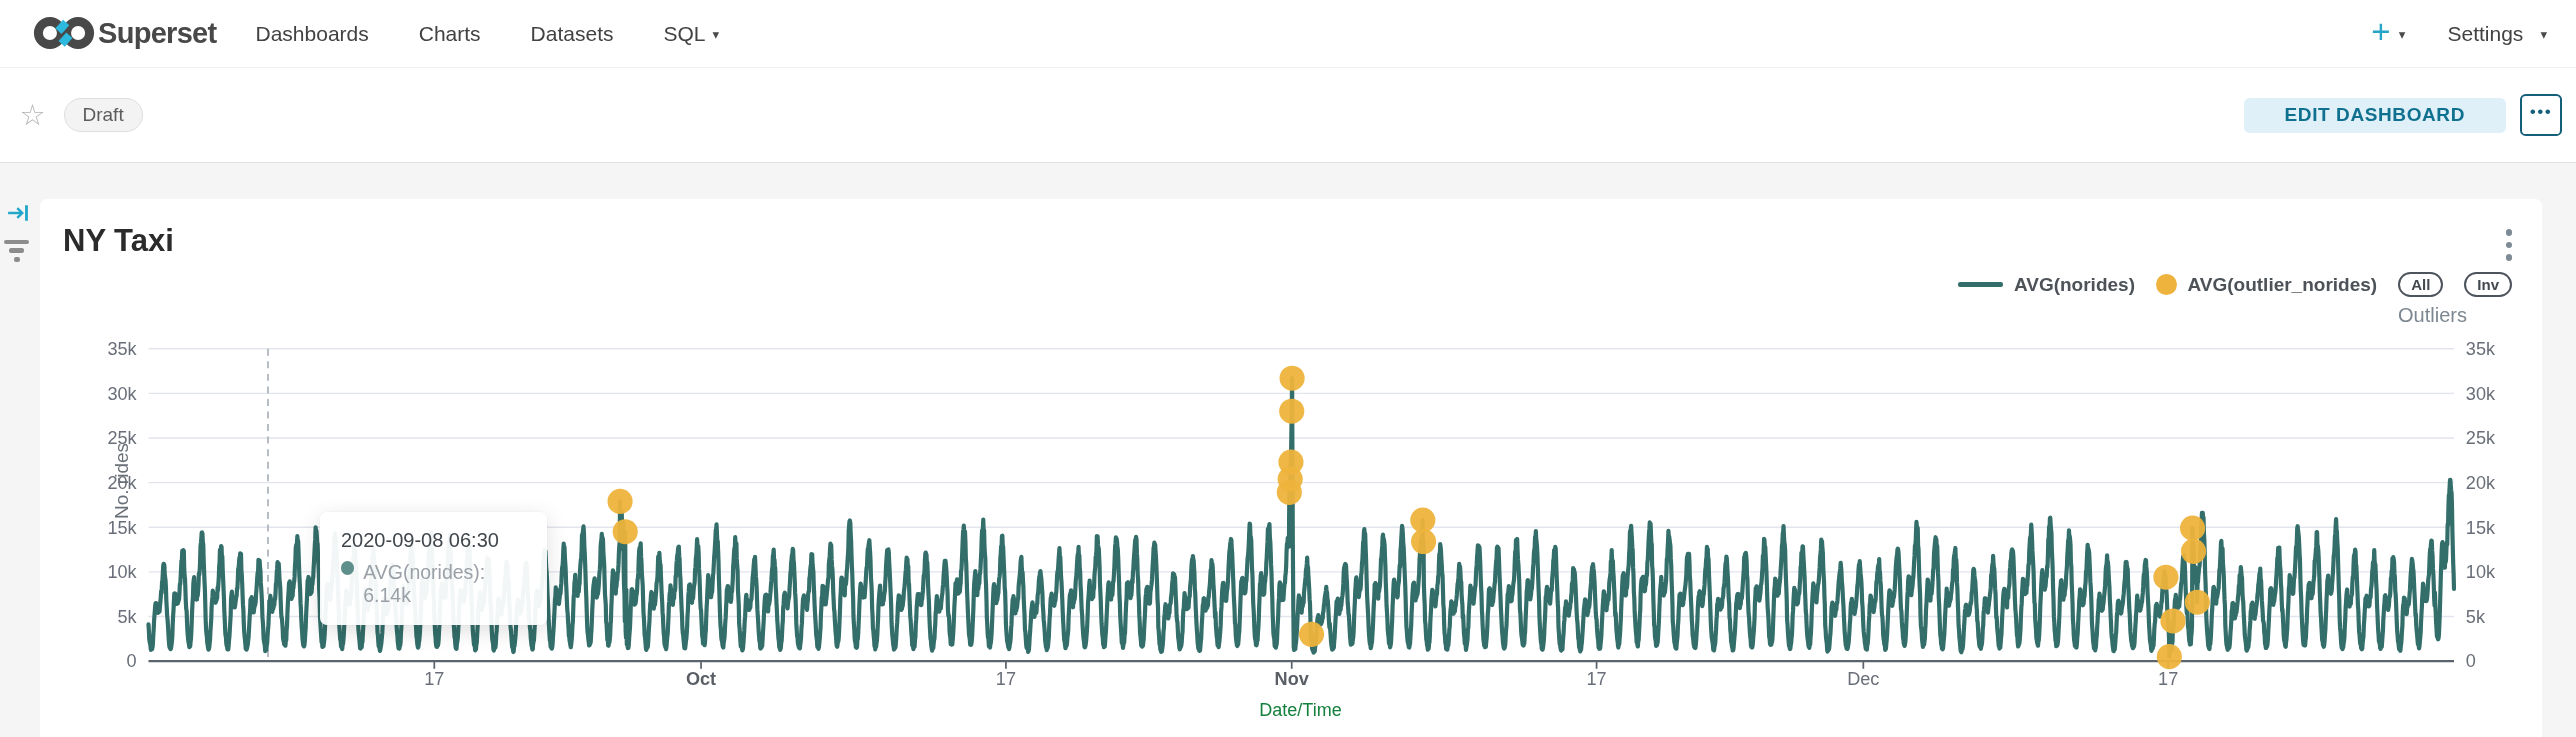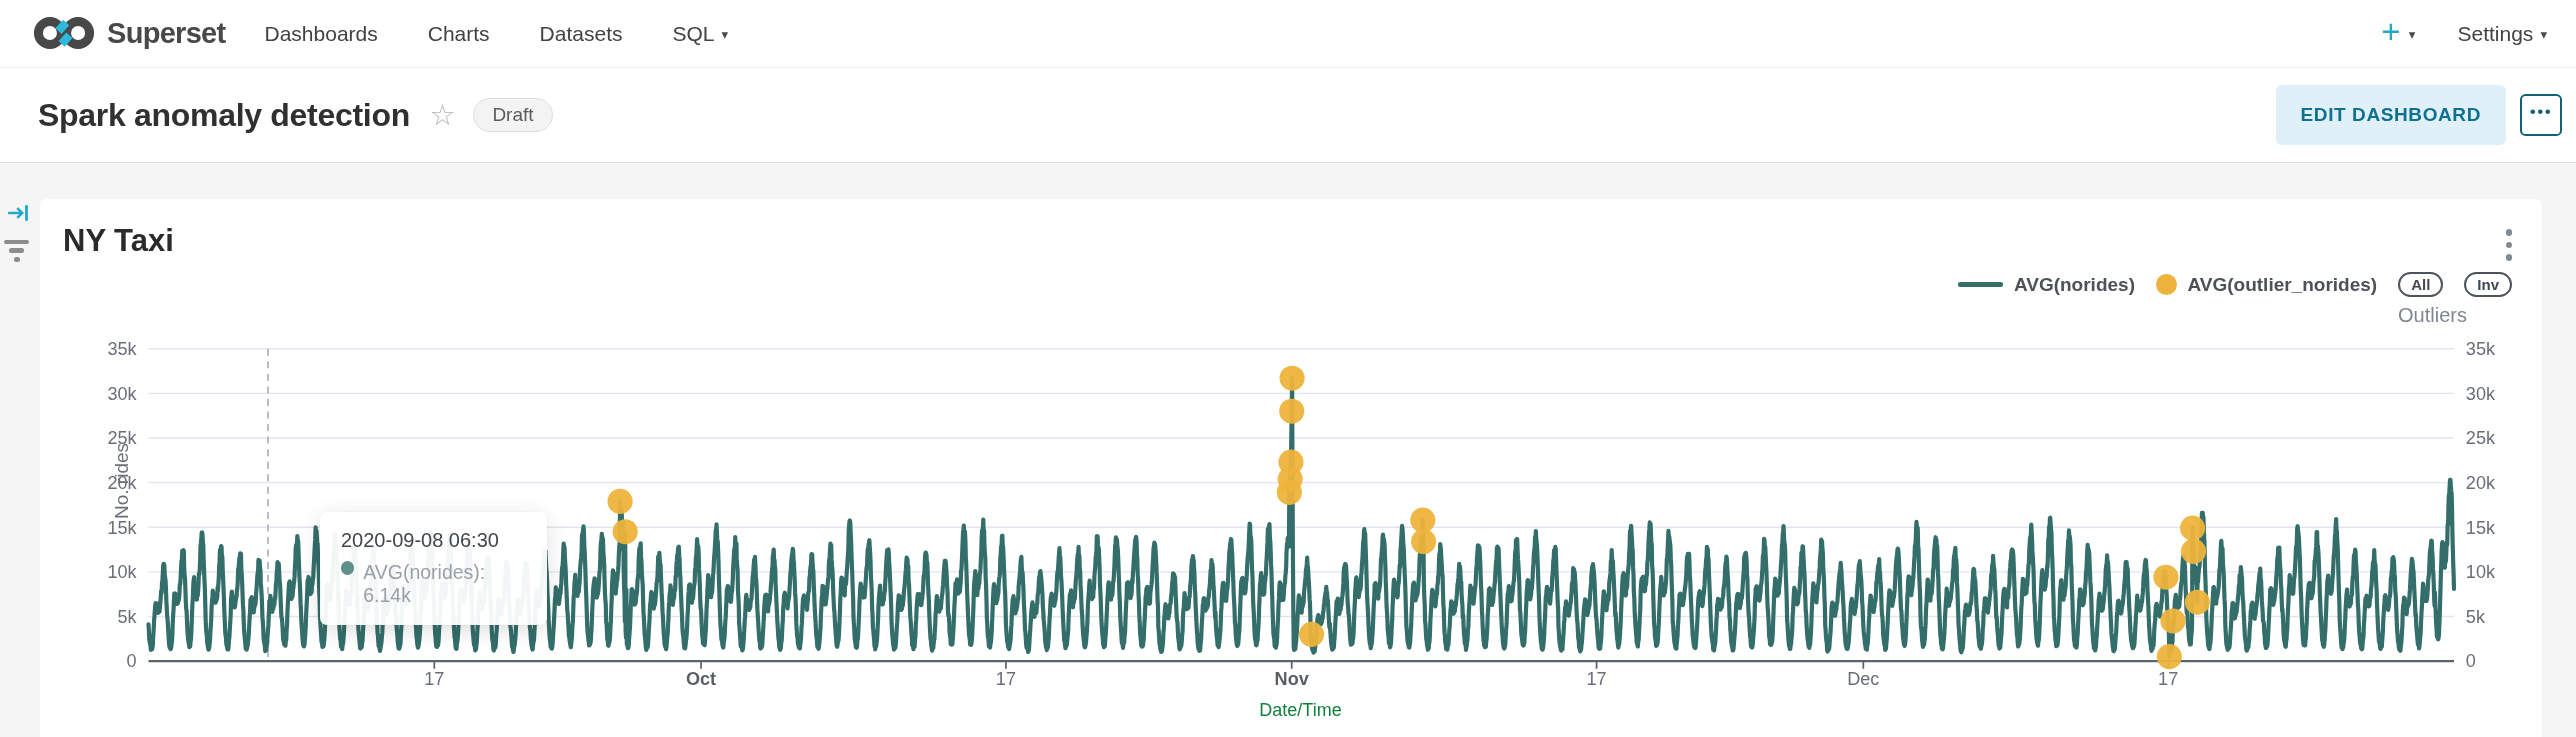--- a/index.html
+++ b/index.html
@@ -2,40 +2,40 @@
 <html style="font-size:11px"><head>
 <meta charset="utf-8">
 <style>
   * { margin:0; padding:0; box-sizing:border-box; }
   html,body { width:2576px; height:738px; background:#f5f5f5; overflow:hidden;
               font-family:"Liberation Sans", sans-serif; position:relative; }
 
   
   .navbar { position:absolute; left:0; top:0; width:2576px; height:68px; background:#fff;
             display:flex; align-items:center; border-bottom:0.7px solid #f0f0f0; z-index:10; }
-  .brand { display:flex; align-items:center; margin-left:32px; gap:11px; cursor:pointer; }
+  .brand { display:flex; align-items:center; margin-left:32px; gap:2px; cursor:pointer; }
   .brand-text { font-size:29px; font-weight:700; color:#484848; letter-spacing:-0.7px; }
   .nav-items { display:flex; margin-left:39px; gap:50px; font-size:21px; color:#424242; }
   .nav-item { display:flex; align-items:center; gap:7px; cursor:pointer; }
   .caret { font-size:13.2px; color:#4a4a4a; line-height:1; padding-top:2.8px; }
   .nav-right { margin-left:auto; display:flex; align-items:center; gap:42px; margin-right:29px; }
   .plus-group { display:flex; align-items:center; gap:8.4px; cursor:pointer; }
   .plus-glyph { color:#27a5c9; font-size:33px; font-weight:400; line-height:1; padding-bottom:4.2px; }
-  .settings-group { display:flex; align-items:center; gap:7px; font-size:21px; color:#424242; cursor:pointer; }
+  .settings-group { display:flex; align-items:center; gap:17px; font-size:21px; color:#424242; cursor:pointer; }
 
   
   .dash-header { position:absolute; left:0; top:68px; width:2576px; height:95px; background:#fff;
                  border-bottom:1.4px solid #e0e0e0; display:flex; align-items:center; z-index:9; }
   .page-title { margin-left:38px; font-size:32px; font-weight:700; color:#303030; letter-spacing:-0.3px; }
   .star { margin-left:19.5px; font-size:29px; color:#b4b4b4; line-height:1; cursor:pointer; }
   .draft-badge { margin-left:18px; background:#f3f3f3; border:1.4px solid #dedede; border-radius:19.5px;
                  padding:4.9px 18px; font-size:19px; color:#5c5c5c; }
   .header-right { margin-left:auto; display:flex; align-items:center; gap:14px; margin-right:14px; }
-  .edit-btn { background:#dff0f8; color:#10708f; border:none; border-radius:5.6px; height:60px;
-              padding:0 25px; font-size:19px; font-weight:700; letter-spacing:0.6px;
+  .edit-btn { background:#dff0f8; color:#10708f; border:none; border-radius:5.6px; height:35px;
+              padding:0 41px; font-size:19px; font-weight:700; letter-spacing:0.6px;
               font-family:"Liberation Sans",sans-serif; cursor:pointer; }
   .more-btn { width:42px; height:42px; background:#fff; border:2.1px solid #14607b; border-radius:5.6px;
               color:#14607b; font-size:17.4px; letter-spacing:1.4px; display:flex; align-items:center;
               justify-content:center; padding-bottom:7px; cursor:pointer; }
 
   
   .content-bg { position:absolute; left:0; top:163px; width:2576px; height:574px; background:#f5f5f5; z-index:0; }
   .chart-card { position:absolute; left:40px; top:199px; width:2502px; height:600px; background:#fff;
                 border-radius:7px; z-index:1; }
   .card-title { position:absolute; left:63px; top:223px; font-size:31px; font-weight:600; color:#2b2b2b; z-index:3; }
@@ -118,21 +118,20 @@
       <span class="caret">▾</span>
     </div>
     <div class="settings-group">
       <span>Settings</span>
       <span class="caret">▾</span>
     </div>
   </div>
 </div>
 
 <div class="dash-header">
-  <div class="page-title">Spark anomaly detection</div>
   <div class="star">☆</div>
   <div class="draft-badge">Draft</div>
   <div class="header-right">
     <button class="edit-btn">EDIT DASHBOARD</button>
     <button class="more-btn">•••</button>
   </div>
 </div>
 
 <div class="content-bg"></div>
 

